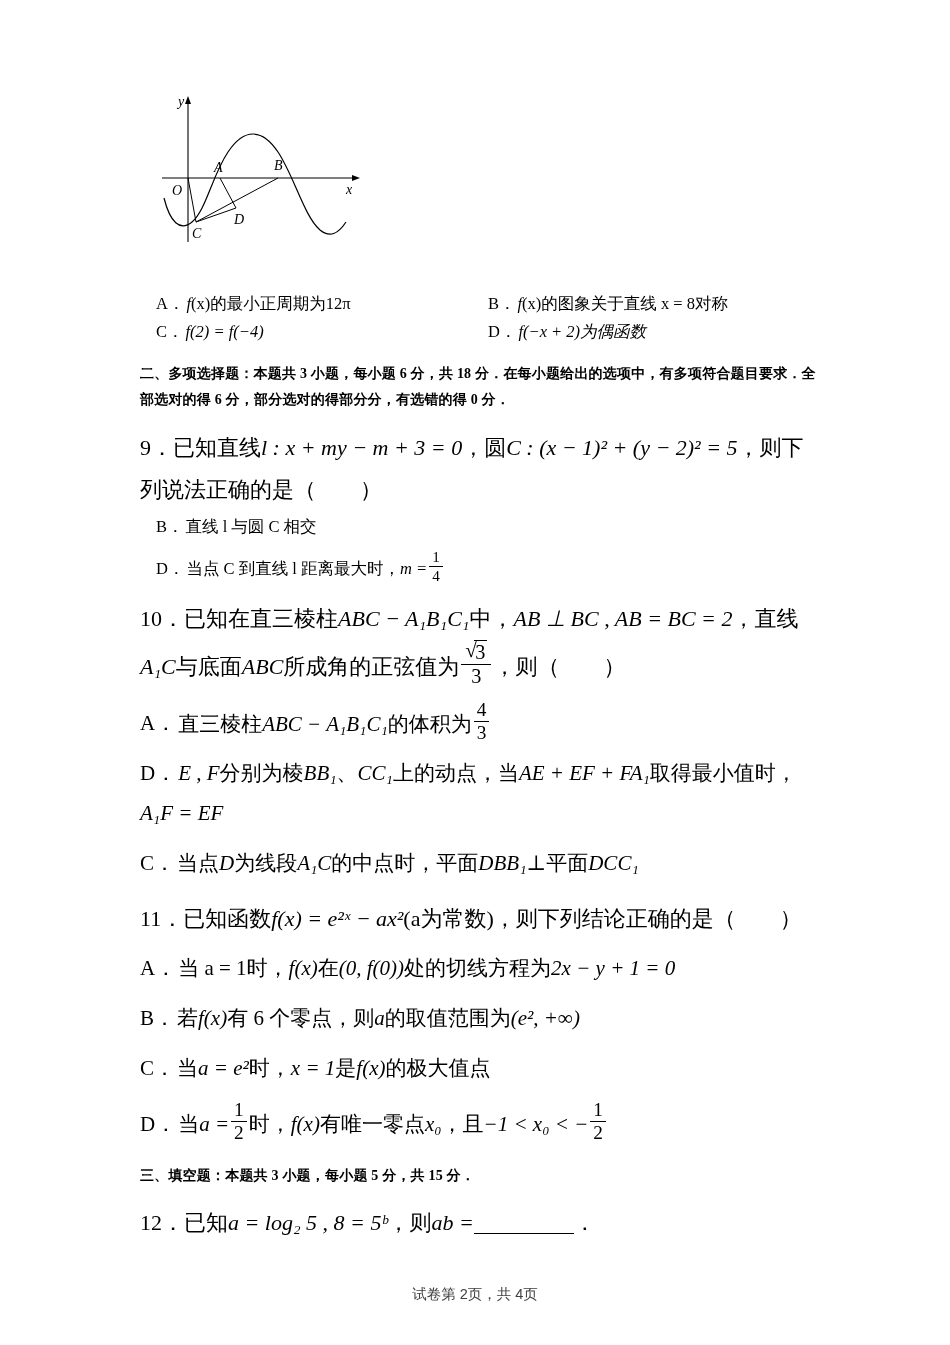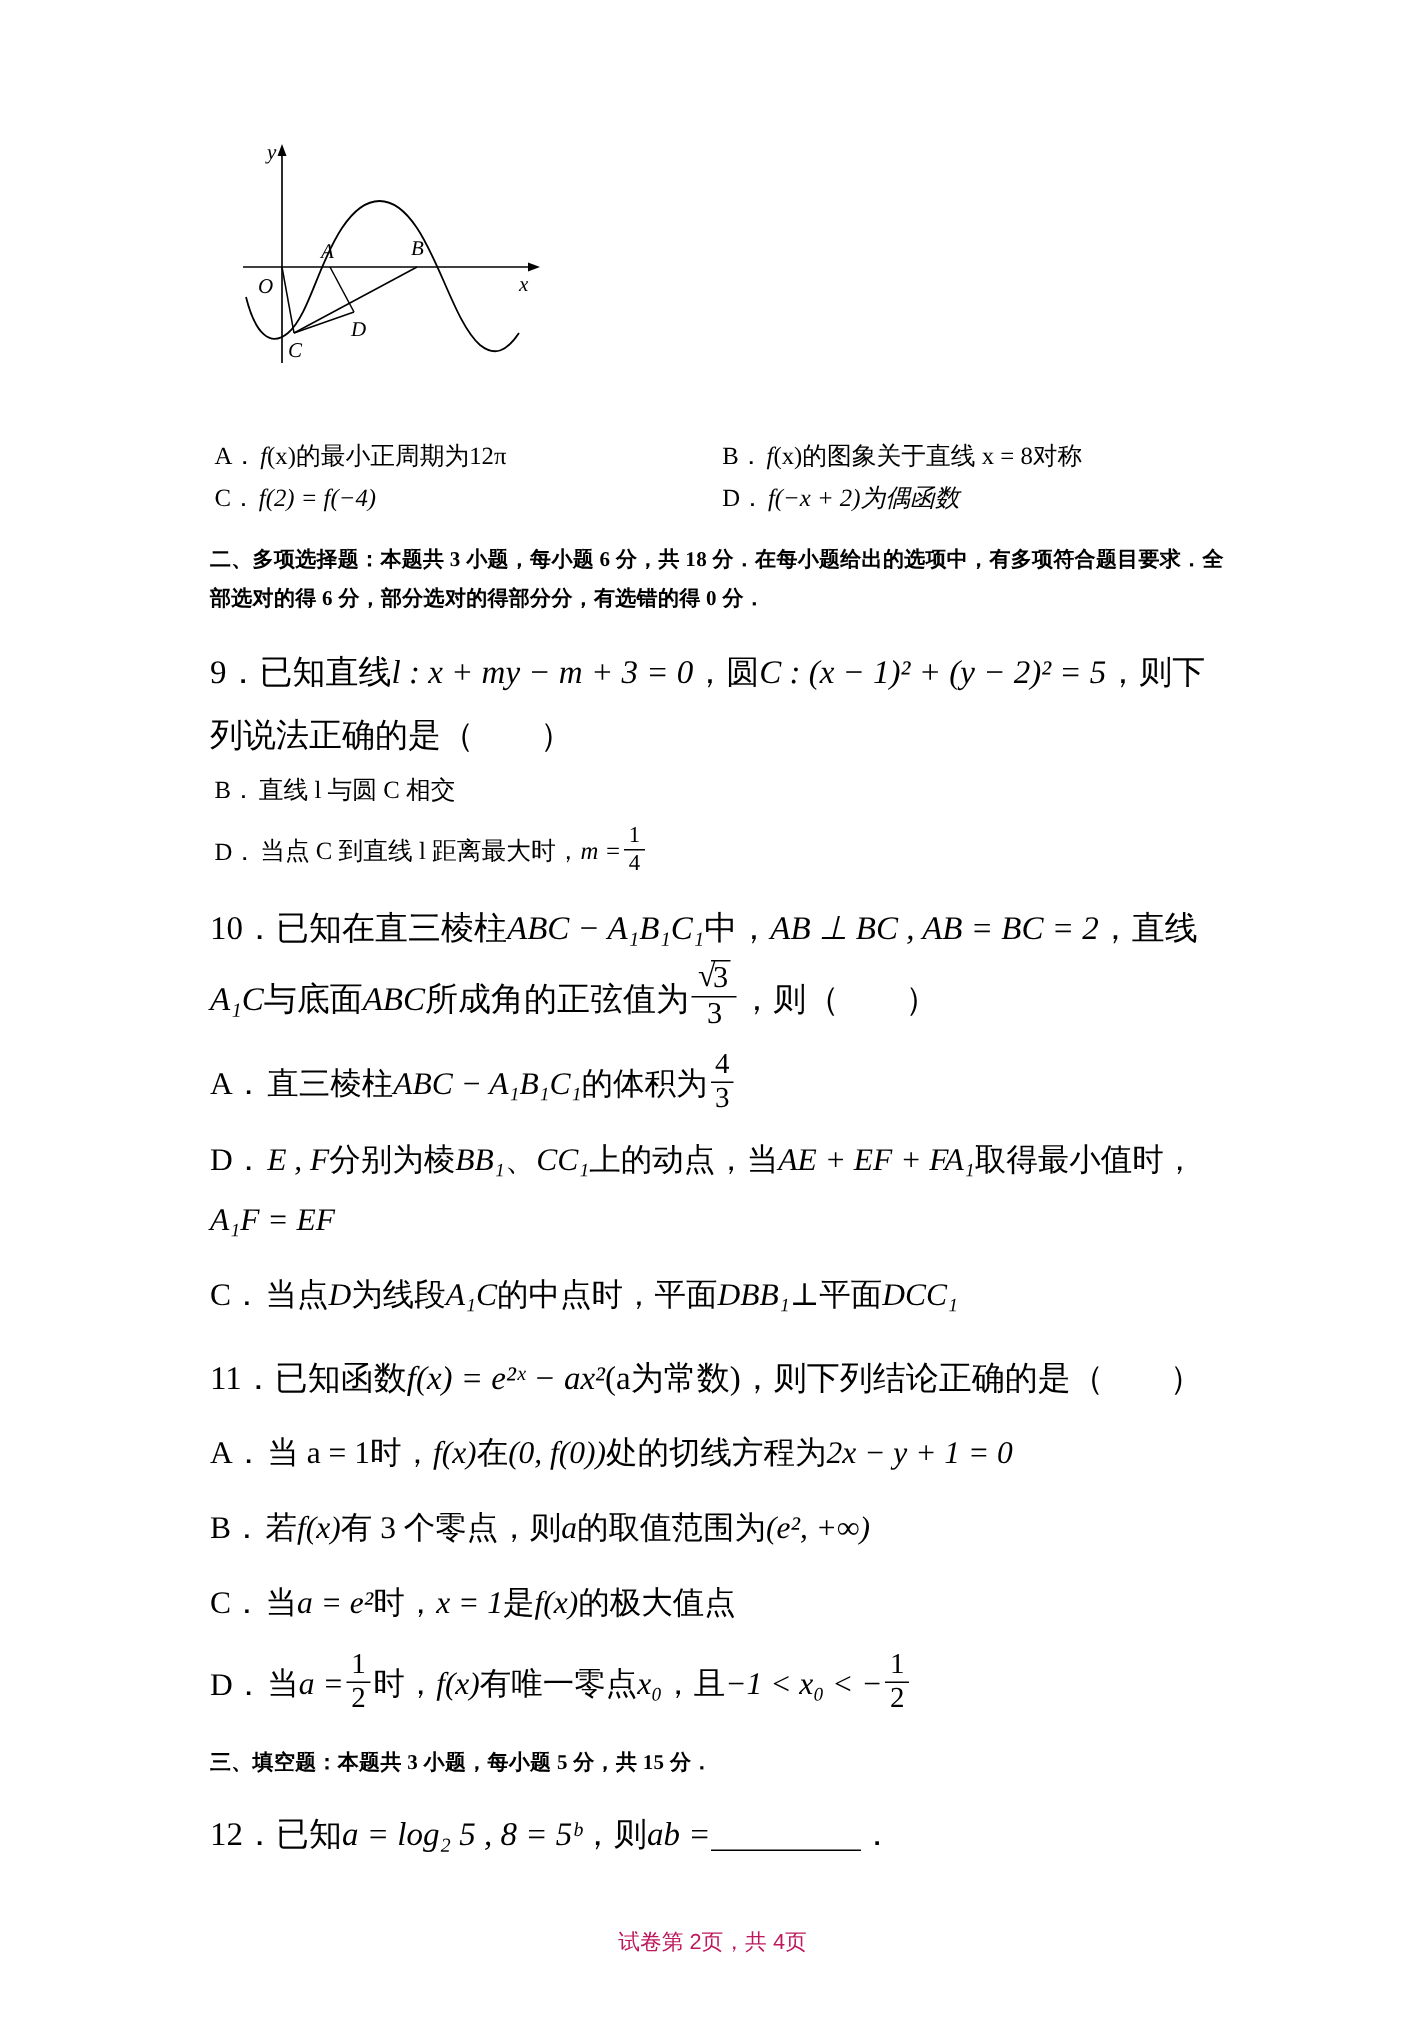--- a/index.html
+++ b/index.html
@@ -34,21 +34,21 @@
     height: 185px;
     position: relative;
   }
   .figure-svg {
     position: absolute;
     left: 10px;
     top: 0;
   }
   .opt-row {
     display: flex;
-    margin: 6px 0 10px 3px;
+    margin: 6px 0 10px 16px;
     font-size: 16.5px;
   }
   .opt-row > div {
     width: 50%;
     box-sizing: border-box;
   }
   .opt-row.tight { margin-bottom: 4px; }
   .opt-label { margin-right: 2px; }
   .section-head {
     font-weight: bold;
@@ -105,21 +105,21 @@
     height: 1em;
     vertical-align: -0.15em;
   }
   .footer {
     position: absolute;
     left: 0;
     top: 1285px;
     width: 950px;
     text-align: center;
     font-size: 14.5px;
-    color: #be185d;
+    color: #404040;
     font-family: "Liberation Sans", sans-serif;
   }
   .fig-label { font-style: italic; font-size: 14px; }
 </style>
 </head>
 <body>
 
 <div class="page">
   <div class="content">
 
@@ -195,21 +195,21 @@
       <span class="opt-label">C．</span><span>当点</span><span class="it">D</span><span>为线段</span><span class="it">A₁C</span><span>的中点时，平面</span><span class="it">DBB₁</span><span>⊥平面</span><span class="it">DCC₁</span>
     </div>
 
     <div class="q">
       <span>11．</span><span>已知函数</span><span class="it">f(x) = e²ˣ − ax²</span><span>(a为常数)</span><span>，则下列结论正确的是（　　）</span>
     </div>
     <div class="sub">
       <span class="opt-label">A．</span><span>当 a = 1时，</span><span class="it">f(x)</span><span>在</span><span class="it">(0, f(0))</span><span>处的切线方程为</span><span class="it">2x − y + 1 = 0</span>
     </div>
     <div class="sub">
-      <span class="opt-label">B．</span><span>若</span><span class="it">f(x)</span><span>有 3 个零点，则</span><span class="it">a</span><span>的取值范围为</span><span class="it">(e², +∞)</span>
+      <span class="opt-label">B．</span><span>若</span><span class="it">f(x)</span><span>有 6 个零点，则</span><span class="it">a</span><span>的取值范围为</span><span class="it">(e², +∞)</span>
     </div>
     <div class="sub">
       <span class="opt-label">C．</span><span>当</span><span class="it">a = e²</span><span>时，</span><span class="it">x = 1</span><span>是</span><span class="it">f(x)</span><span>的极大值点</span>
     </div>
     <div class="sub">
       <span class="opt-label">D．</span><span>当</span><span class="it">a =</span><span class="frac"><span class="n">1</span><span class="d">2</span></span><span>时，</span><span class="it">f(x)</span><span>有唯一零点</span><span class="it">x₀</span><span>，且</span><span class="it">−1 &lt; x₀ &lt; −</span><span class="frac"><span class="n">1</span><span class="d">2</span></span>
     </div>
 
     <div class="section-head">三、填空题：本题共 3 小题，每小题 5 分，共 15 分．</div>
 

